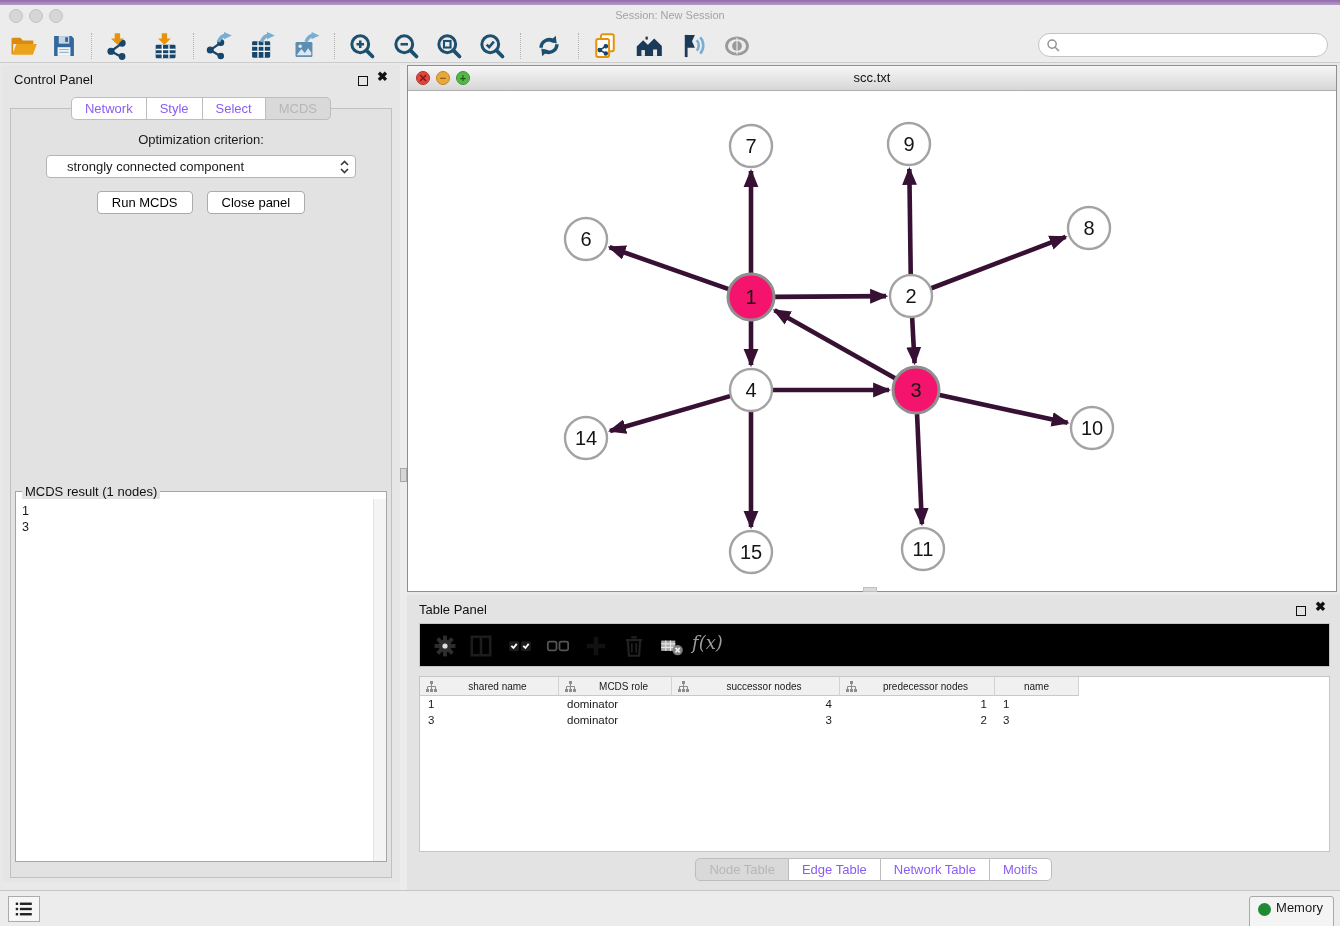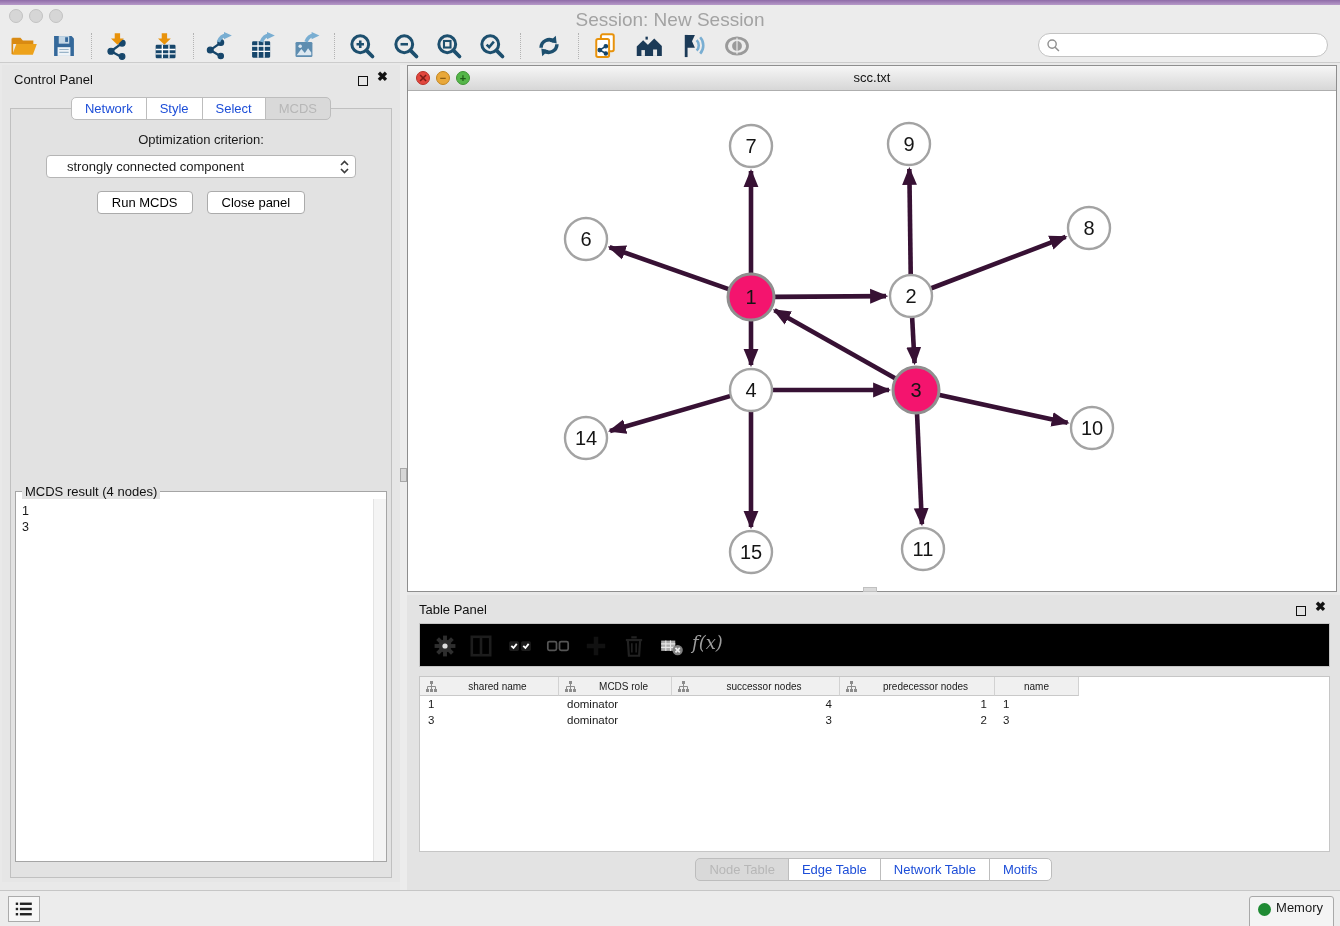--- a/index.html
+++ b/index.html
@@ -6,21 +6,21 @@
   html,body { width:1340px; height:926px; }
   body { font-family:"Liberation Sans", sans-serif; background:#e9e9e9; position:relative; overflow:hidden; color:#1a1a1a; }
 
   
   .mac-strip { position:absolute; left:0; top:0; right:0; height:5px;
     background:linear-gradient(#8f6ca8,#b79ac9); }
   .titlebar { position:absolute; left:0; top:5px; right:0; height:23px; background:#ececec; }
   .titlebar .dot { position:absolute; top:4px; width:14px; height:14px; border-radius:50%;
     background:#d6d6d6; border:1px solid #c2c2c2; }
   .titlebar .t { position:absolute; left:0; right:0; top:4px; text-align:center;
-    font-size:19px; color:#a3a3a3; }
+    font-size:11px; color:#a3a3a3; }
 
   .toolbar { position:absolute; left:0; top:28px; right:0; height:35px; background:#ececec;
     border-bottom:1px solid #cccccc; }
   .tb-btn { position:absolute; top:4px; width:28px; height:28px; cursor:default; }
   .tb-btn svg { width:100%; height:100%; }
   .tb-sep { position:absolute; top:5px; height:26px; width:0;
     border-left:1px dotted #b3b3b3; }
   .searchbox { position:absolute; right:12px; top:5px; width:290px; height:24px; background:#fff;
     border:1px solid #c3c3c3; border-radius:12px; }
   .searchbox svg { position:absolute; left:7px; top:4px; width:15px; height:15px; }
@@ -29,21 +29,21 @@
 
   
   .cpanel { position:absolute; left:2px; top:65px; width:398px; height:817px; background:#e6e6e6; }
   .panel-title { font-size:13px; color:#111; position:absolute; left:12px; top:7px; }
   .panel-ctl { position:absolute; top:7px; }
   .sq-icon { display:inline-block; width:10px; height:10px; border:1.6px solid #111; }
   .x-icon { font-size:13px; font-weight:bold; color:#111; line-height:10px; }
 
   .tabrow { position:absolute; left:0; right:0; display:flex; justify-content:center; z-index:3; }
   .tab { font-size:13px; padding:3px 13px; background:#fff; border:1px solid #bdbdbd;
-    margin-left:-1px; color:#1d4ed8; cursor:default; white-space:nowrap; }
+    margin-left:-1px; color:#8b5cf6; cursor:default; white-space:nowrap; }
   .tab:first-child { border-radius:5px 0 0 5px; margin-left:0; }
   .tab:last-child { border-radius:0 5px 5px 0; }
   .tab.sel { background:#d9d9d9; color:#b7b7b7; }
 
   .cp-tabs { top:32px; }
   .cp-body { position:absolute; left:8px; right:8px; top:43px; bottom:4px;
     background:#e2e2e2; border:1px solid #c0c0c0; }
   .opt-label { text-align:center; font-size:13px; margin-top:23px; }
   .select { position:relative; margin:8px auto 0 auto; width:310px; height:23px; background:#fff;
     border:1px solid #b5b5b5; border-radius:4px; font-size:13px; line-height:21px;
@@ -291,21 +291,21 @@
       <svg viewBox="0 0 11 16">
           <path d="M2 6l3.5-3.6L9 6" fill="none" stroke="#3c3c3c" stroke-width="1.6"></path>
           <path d="M2 10l3.5 3.6L9 10" fill="none" stroke="#3c3c3c" stroke-width="1.6"></path>
         </svg>
     </div>
     <div class="btnrow">
       <button class="pbtn">Run MCDS</button>
       <button class="pbtn">Close panel</button>
     </div>
     <fieldset class="resultbox">
-      <legend>MCDS result (4 nodes)</legend>
+      <legend>MCDS result (1 nodes)</legend>
       <div class="result-lines" id="result-lines">
           <div>1</div>
           <div>3</div>
         </div>
       <div class="scrolltrack"></div>
     </fieldset>
   </div>
 </div>
 
 <div class="vsplit">

